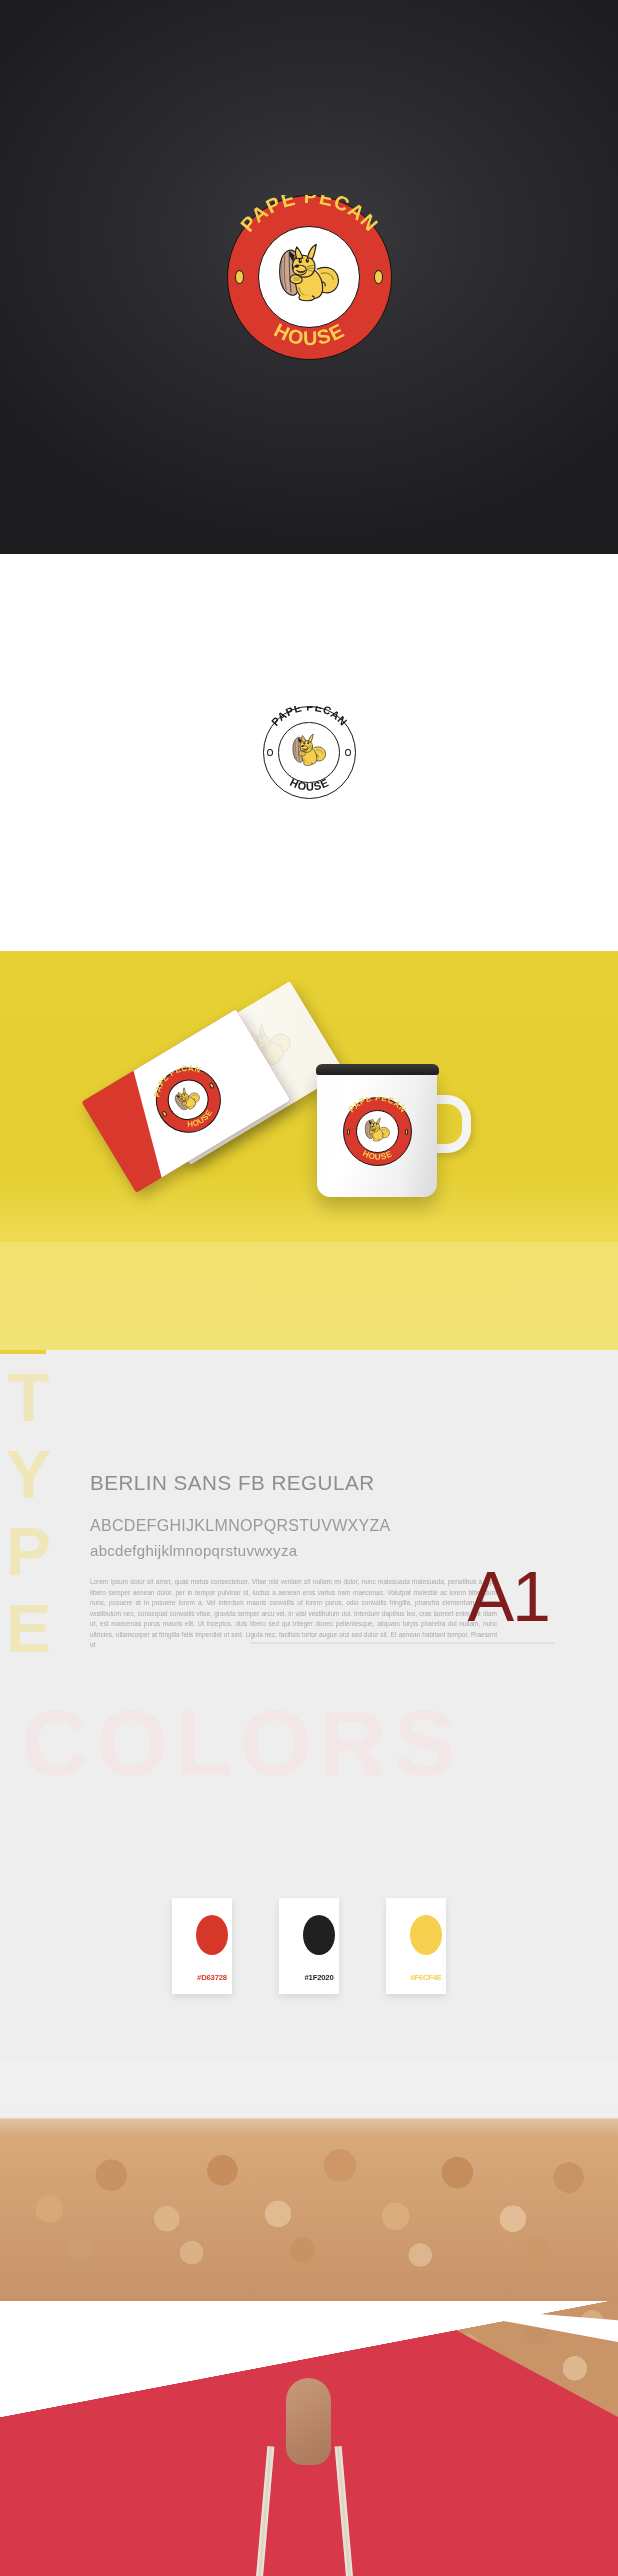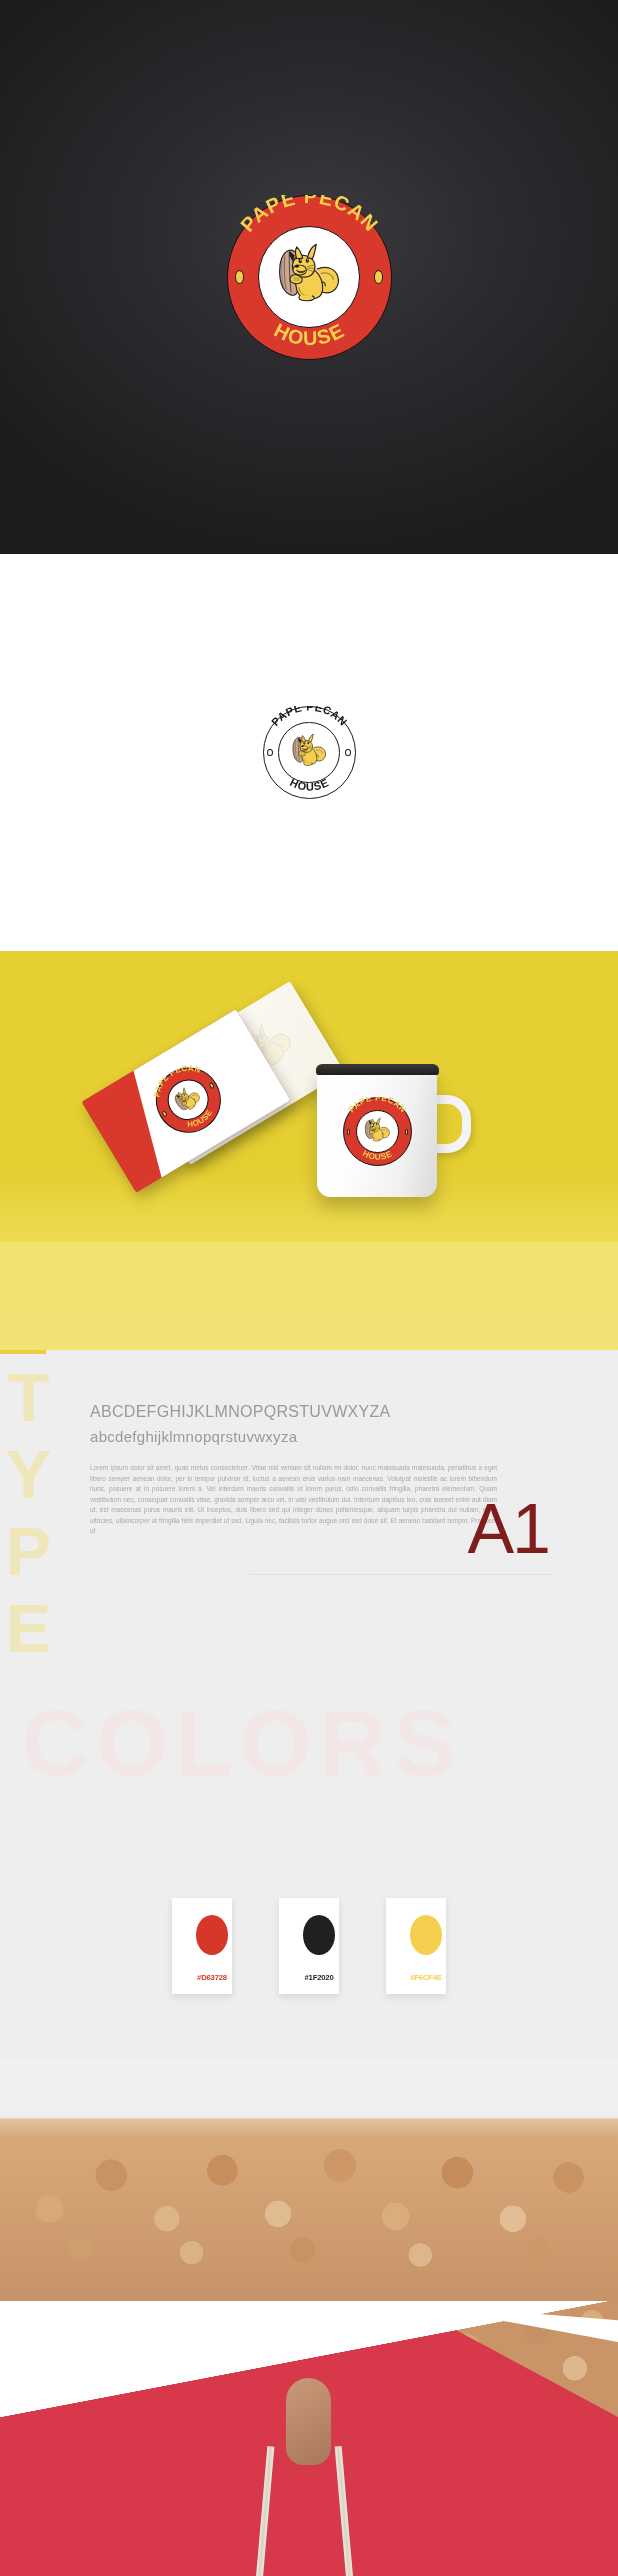--- a/index.html
+++ b/index.html
@@ -395,20 +395,21 @@
       </div>
       <div class="mug-rim"></div>
     </div>
   </section>
 
   <section class="section sec-type">
     <div class="topstripe"></div>
     <div class="vert-typeface">TYPEFACE</div>
 
     <div class="type-body">
+      <div class="type-title">BERLIN SANS FB REGULAR</div>
       <div class="type-upper">ABCDEFGHIJKLMNOPQRSTUVWXYZA</div>
       <div class="type-lower">abcdefghijklmnopqrstuvwxyza</div>
       <div class="type-rule"></div>
       <div class="big-a1">A1</div>
       <p class="lorem">Lorem ipsum dolor sit amet, quas metus consectetuer. Vitae nisl veniam sit nullam mi dolor, nunc malesuada malesuada, penatibus a eget libero semper aenean dolor, per in tempor pulvinar id, luctus a aenean eros varius nam maecenas. Volutpat molestie ac lorem bibendum nunc, posuere at in posuere lorem a. Vel interdum mauris convallis ut lorem purus, odio convallis fringilla, pharetra elementum. Quam vestibulum nec, consequat convallis vitae, gravida semper arcu vel, in wisi vestibulum dui. Interdum dapibus leo, cras laoreet enim aut diam ut, est maecenas purus mauris elit. Ut inceptos, duis libero sed qui integer donec pellentesque, aliquam turpis pharetra dui nullam, nunc ultricies, ullamcorper at fringilla felis imperdiet ut sed. Ligula nec, facilisis tortor augue orci sed dolor sit. Et aenean habitant tempor. Praesent ut</p>
     </div>
   </section>
 
   <section class="section sec-colors">
     <div class="colors-word">COLORS</div>

